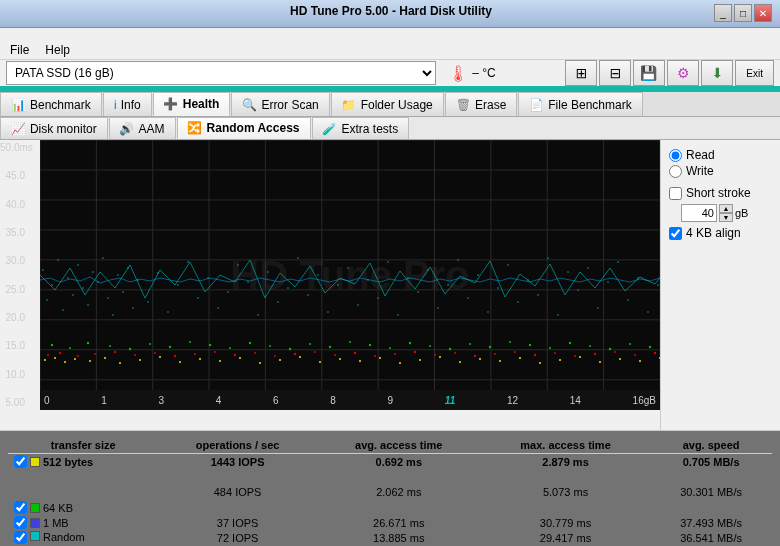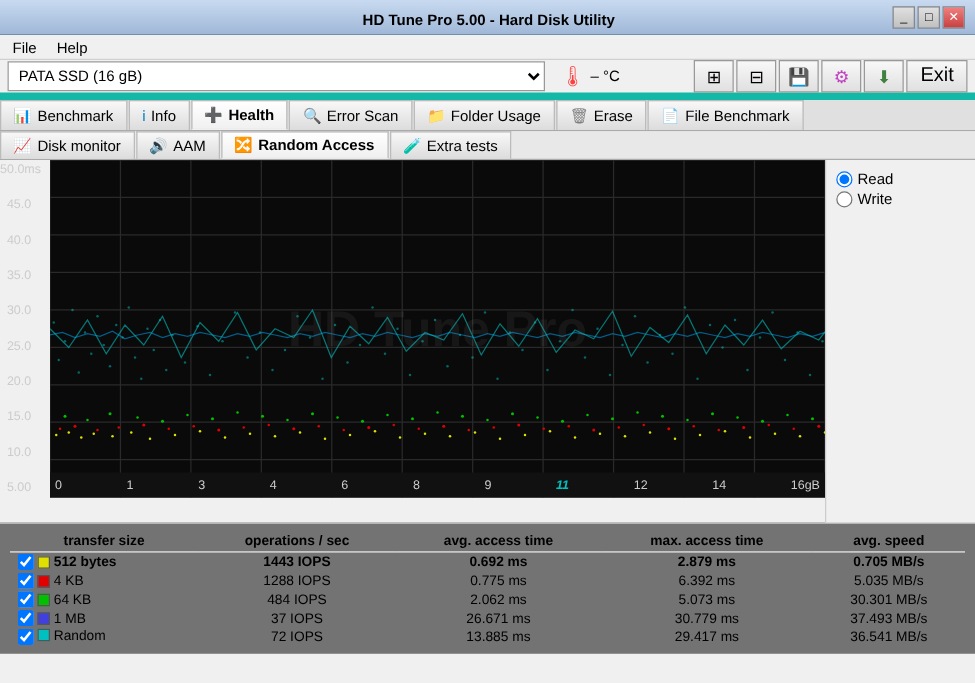--- a/index.html
+++ b/index.html
@@ -1,39 +1,39 @@
 <!DOCTYPE html>
 <html><head>
   <meta charset="utf-8">
   <style>
     * { box-sizing: border-box; margin: 0; padding: 0; }
     body { font-family: 'Segoe UI', Tahoma, Arial, sans-serif; font-size: 12px; background: #f0f0f0; width: 780px; height: 546px; overflow: hidden; }
 
     
     .title-bar {
       background: linear-gradient(to bottom, #c8daf0, #a0b8d8);
-      display: flex; align-items: flex-end; justify-content: space-between;
+      display: flex; align-items: flex-start; justify-content: space-between;
       padding: 4px 8px; height: 28px; border-bottom: 1px solid #7090b0;
     }
     .title-bar-text { font-size: 12px; font-weight: bold; color: #000; flex: 1; text-align: center; }
     .win-controls { display: flex; gap: 2px; }
     .win-btn { width: 18px; height: 18px; border: 1px solid #888; background: linear-gradient(to bottom, #e0e0e0, #c0c0c0); cursor: pointer; font-size: 10px; display: flex; align-items: center; justify-content: center; }
     .win-btn.close { background: linear-gradient(to bottom, #f08080, #c84040); color: white; }
 
     
-    .menu-bar { background: #f0f0f0; display: flex; gap: 8px; padding: 2px 6px; height: 20px; align-items: center; border-bottom: 1px solid #d0d0d0; }
+    .menu-bar { background: #f0f0f0; display: flex; gap: 8px; padding: 2px 6px; height: 20px; align-items: center; border-bottom: 1px solid #d0d0d0; margin-top: 12px; }
     .menu-item { font-size: 12px; cursor: pointer; padding: 0 4px; }
 
     
     .toolbar { display: flex; align-items: center; padding: 3px 6px; background: #f0f0f0; border-bottom: 6px solid #14b8a6; gap: 4px; height: 32px; }
     .drive-select { flex: 1; max-width: 430px; height: 24px; border: 1px solid #999; background: white; padding: 0 4px; font-size: 12px; }
     .temp-display { display: flex; align-items: center; gap: 4px; font-size: 12px; padding: 0 8px; }
     .toolbar-right { display: flex; gap: 2px; margin-left: auto; }
     .tb-btn { width: 32px; height: 26px; border: 1px solid #999; background: linear-gradient(to bottom, #f8f8f8, #e0e0e0); cursor: pointer; display: flex; align-items: center; justify-content: center; font-size: 14px; }
-    .exit-btn { padding: 0 10px; height: 26px; border: 1px solid #999; background: linear-gradient(to bottom, #f8f8f8, #e0e0e0); cursor: pointer; font-size: 16px; }
+    .exit-btn { padding: 0 10px; height: 26px; border: 1px solid #999; background: linear-gradient(to bottom, #f8f8f8, #e0e0e0); cursor: pointer; font-size: 10px; }
 
     
     .tab-bar1 { display: flex; background: #e0e0e0; border-bottom: 1px solid #aaa; }
     .tab-bar2 { display: flex; background: #e8e8e8; border-bottom: 1px solid #aaa; }
     .tab { display: flex; align-items: center; gap: 4px; padding: 3px 10px; border: 1px solid #bbb; border-bottom: none; background: linear-gradient(to bottom, #f8f8f8, #dcdcdc); cursor: pointer; font-size: 12px; margin-right: 1px; }
     .tab.active { background: linear-gradient(to bottom, #ffffff, #f0f0f0); border-bottom: 1px solid #f0f0f0; font-weight: bold; }
 
     
     .main-content { display: flex; height: 290px; }
 
@@ -412,20 +412,39 @@
       <label class="radio-item">
         <input type="radio" name="mode" checked="" style="">
         <span>Read</span>
       </label>
       <label class="radio-item">
         <input type="radio" name="mode" style="">
         <span>Write</span>
       </label>
     </div>
 
+    <div class="checkbox-group">
+      <label class="checkbox-item">
+        <input type="checkbox" style="">
+        <span>Short stroke</span>
+      </label>
+      <div class="stroke-input">
+        <input type="text" value="40" style="width: 36px; height: 18px; border: 1px solid rgb(153, 153, 153); font-size: 11px; text-align: right; padding-right: 2px;">
+        <div style="display:flex;flex-direction:column;">
+          <button style="width:14px;height:9px;border:1px solid #999;background:#e0e0e0;font-size:7px;cursor:pointer;padding:0;line-height:1;">▲</button>
+          <button style="width:14px;height:9px;border:1px solid #999;background:#e0e0e0;font-size:7px;cursor:pointer;padding:0;line-height:1;">▼</button>
+        </div>
+        <span style="font-size:11px;">gB</span>
+      </div>
+
+      <label class="checkbox-item">
+        <input type="checkbox" checked="" style="">
+        <span>4 KB align</span>
+      </label>
+    </div>
   </div>
 </div>
 
 <div class="data-section">
   <table class="data-table">
     <thead>
       <tr>
         <th>transfer size</th>
         <th>operations / sec</th>
         <th>avg. access time</th>
@@ -442,34 +461,21 @@
         <span>512 bytes</span>
       </div>
     </td>
     <td>1443 IOPS</td>
     <td>0.692 ms</td>
     <td>2.879 ms</td>
     <td>0.705 MB/s</td>
   </tr>
         <tr>
     <td>
-      <div style="display:flex;align-items:center;gap:3px;">
-        <input type="checkbox" checked="" style="">
-        <span style="display:inline-block;width:10px;height:10px;background:#e00000;border:1px solid #555;"></span>
-        <span>4 KB</span>
-      </div>
-    </td>
-    <td>1288 IOPS</td>
-    <td>0.775 ms</td>
-    <td>6.392 ms</td>
-    <td>5.035 MB/s</td>
-  </tr>
-        <tr>
-    <td>
-      <div style="display:flex;align-items:center;gap:3px;">
+      <div style="display:flex;align-items:center;gap:3px;margin-top:31px;">
         <input type="checkbox" checked="" style="">
         <span style="display:inline-block;width:10px;height:10px;background:#00c000;border:1px solid #555;"></span>
         <span>64 KB</span>
       </div>
     </td>
     <td>484 IOPS</td>
     <td>2.062 ms</td>
     <td>5.073 ms</td>
     <td>30.301 MB/s</td>
   </tr>

